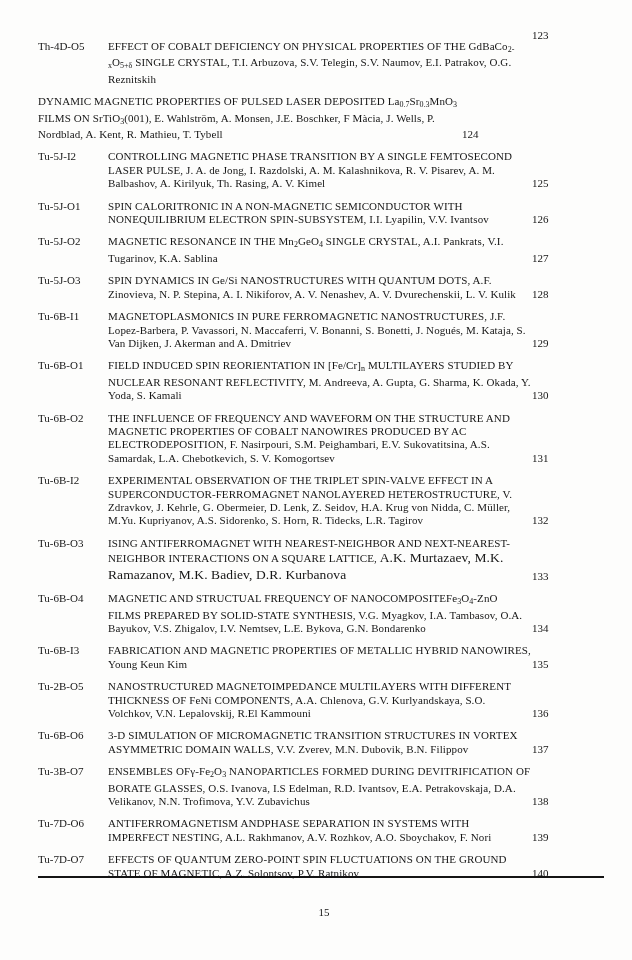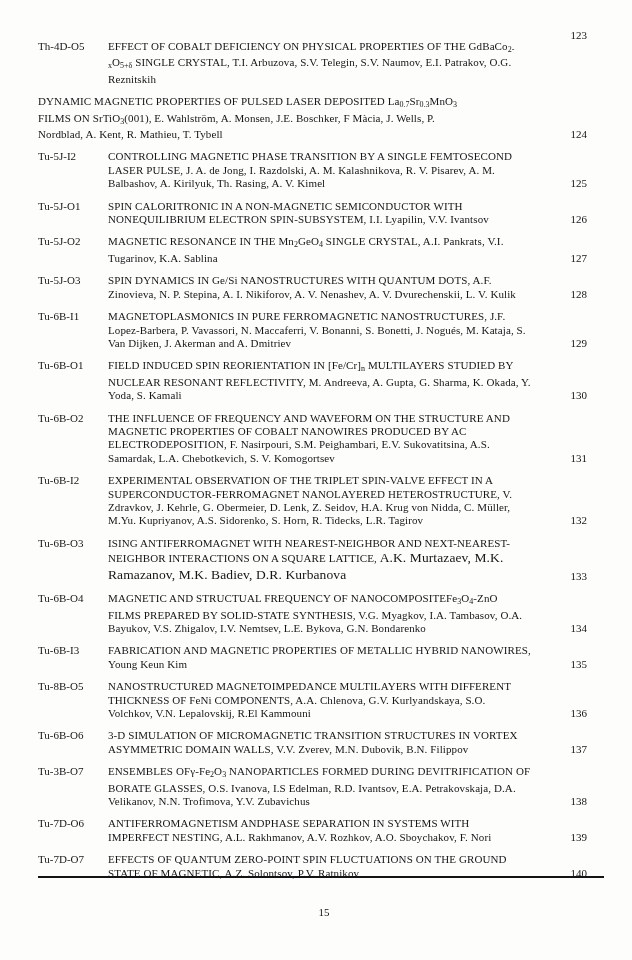--- a/index.html
+++ b/index.html
@@ -26,21 +26,21 @@
     flex:none;
     width:70px;
   }
   .title{
     flex:none;
     width:424px;
     letter-spacing:0.1px;
   }
   .pageno{
     flex:1;
-    text-align:right;
+    text-align:left;
     align-self:flex-end;
     white-space:nowrap;
   }
   .entry.page-top .pageno{
     align-self:flex-start;
     margin-top:-11px;
   }
   .sub{
     font-size:8px;
     vertical-align:-2px;
@@ -133,21 +133,21 @@
         <span class="code">Tu-6B-O4</span>
         <div class="title"><span>MAGNETIC AND STRUCTUAL FREQUENCY OF NANOCOMPOSITEFe</span><span class="sub">3</span><span>O</span><span class="sub">4</span><span>-ZnO FILMS PREPARED BY SOLID-STATE SYNTHESIS, V.G. Myagkov, I.A. Tambasov, O.A. Bayukov, V.S. Zhigalov, I.V. Nemtsev, </span><span class="ul">L.E. Bykova</span><span>, G.N. Bondarenko</span></div>
         <span class="pageno">134</span>
       </div>
       <div class="entry">
         <span class="code">Tu-6B-I3</span>
         <div class="title"><span>FABRICATION AND MAGNETIC PROPERTIES OF METALLIC HYBRID NANOWIRES, Young Keun Kim</span></div>
         <span class="pageno">135</span>
       </div>
       <div class="entry">
-        <span class="code">Tu-8B-O5</span>
+        <span class="code">Tu-2B-O5</span>
         <div class="title"><span>NANOSTRUCTURED MAGNETOIMPEDANCE MULTILAYERS WITH DIFFERENT THICKNESS OF FeNi COMPONENTS, </span><span class="ul">A.A. Chlenova</span><span>, G.V. Kurlyandskaya, S.O. Volchkov, V.N. Lepalovskij, R.El Kammouni</span></div>
         <span class="pageno">136</span>
       </div>
       <div class="entry">
         <span class="code">Tu-6B-O6</span>
         <div class="title"><span>3-D SIMULATION OF MICROMAGNETIC TRANSITION STRUCTURES IN VORTEX ASYMMETRIC DOMAIN WALLS, V.V. Zverev, </span><span class="ul">M.N. Dubovik</span><span>, B.N. Filippov</span></div>
         <span class="pageno">137</span>
       </div>
       <div class="entry">
         <span class="code">Tu-3B-O7</span>

